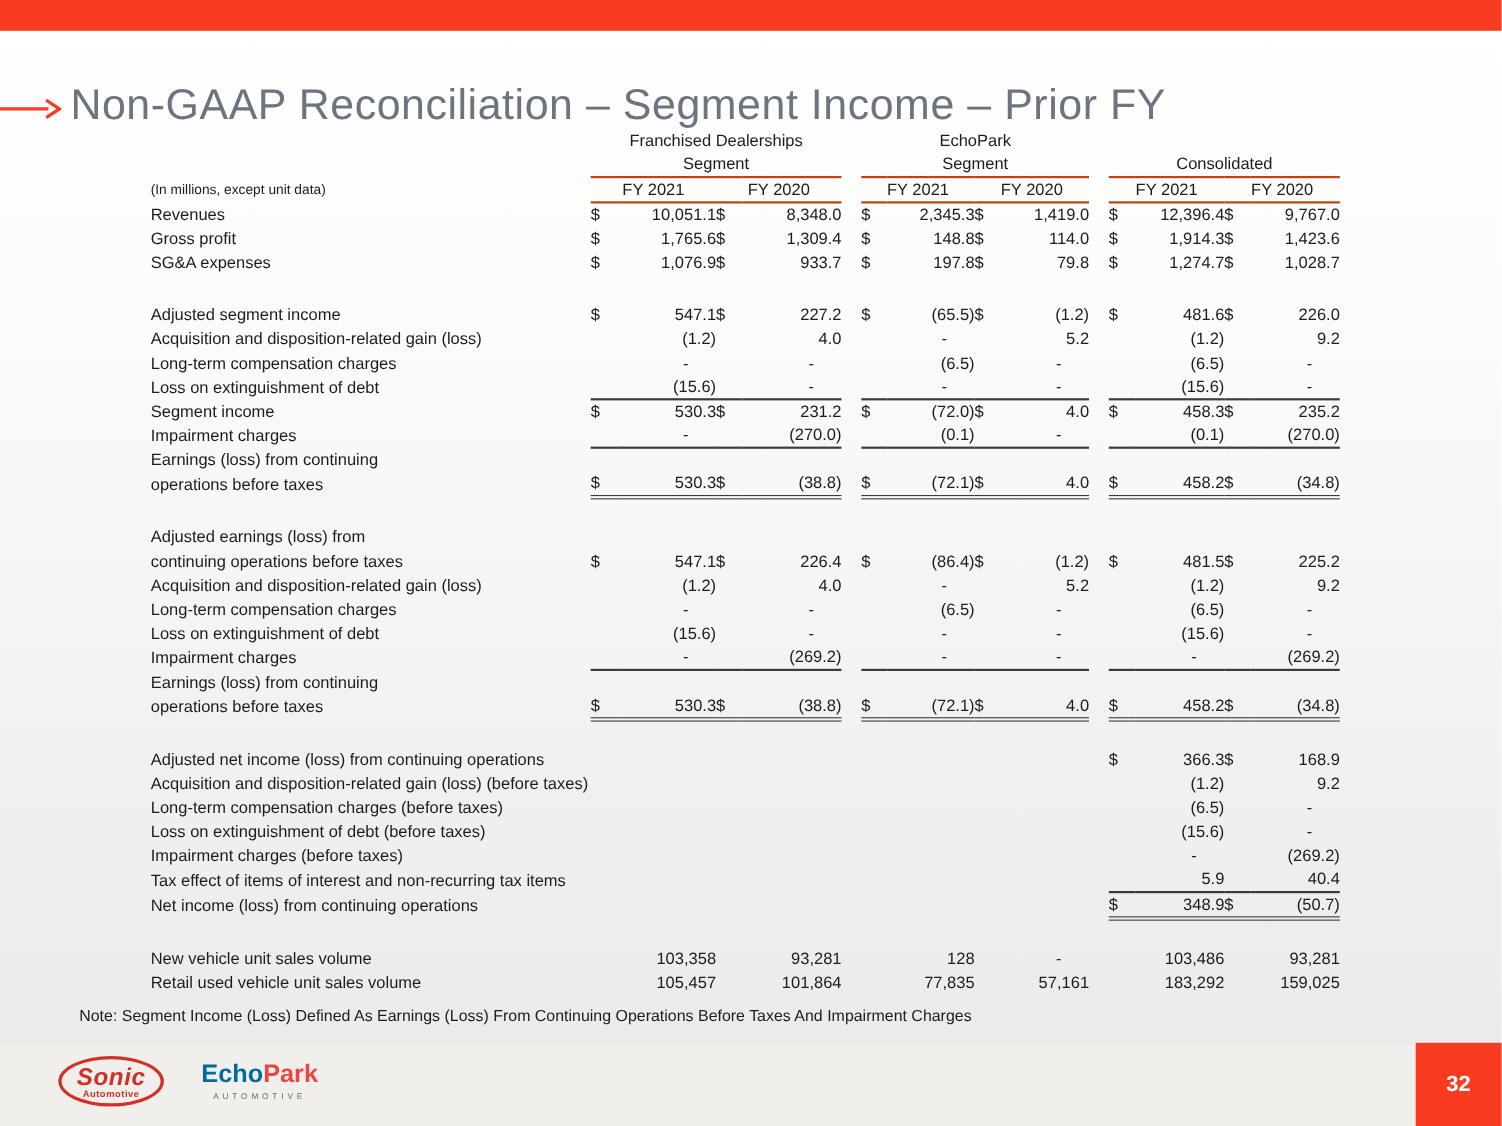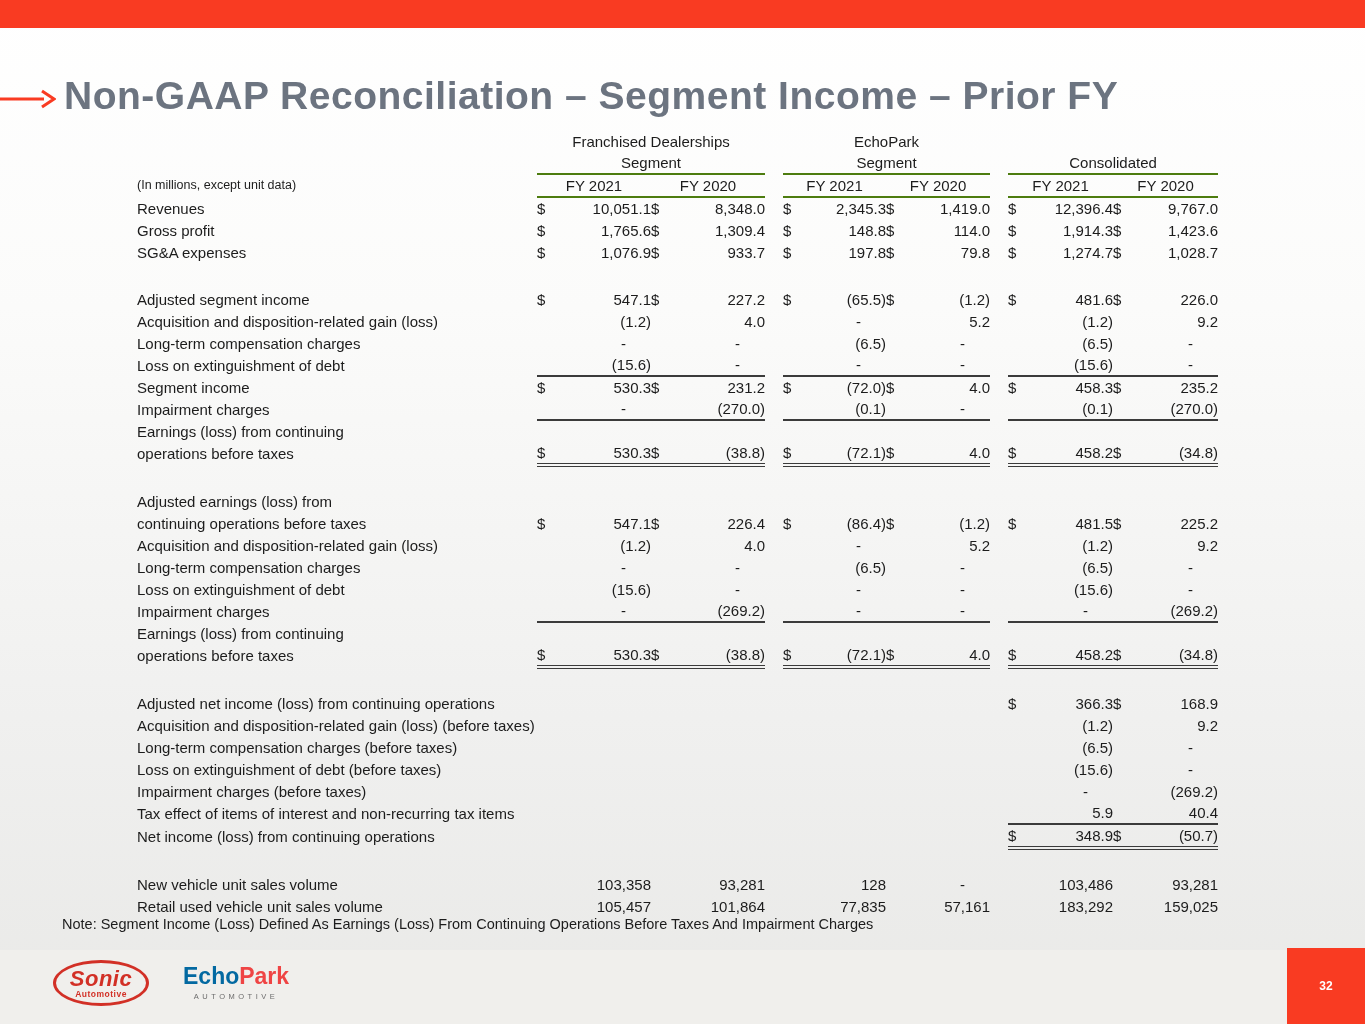--- a/index.html
+++ b/index.html
@@ -6,59 +6,59 @@
   html,body { margin:0; padding:0; }
   body {
     width:1365px; height:1024px; position:relative; overflow:hidden;
     font-family:"Liberation Sans", sans-serif; color:#1c1c1c;
     background:linear-gradient(180deg,#ffffff 0%,#fbfbfa 30%,#f0f0ef 70%,#e9e9e7 100%);
   }
   .topbar { position:absolute; top:0; left:0; width:1365px; height:28px; background:#F93B22; }
   .title-arrow { position:absolute; left:0; top:88px; }
   .slide-title {
     position:absolute; left:64px; top:74px; margin:0;
-    font-size:39px; font-weight:bold; color:#6C7480; letter-spacing:0.5px; white-space:nowrap;
+    font-size:39px; font-weight:normal; color:#6C7480; letter-spacing:0.5px; white-space:nowrap;
   }
   
-  table.fin { position:absolute; left:137px; top:130px; width:1081px;
+  table.fin { position:absolute; left:137px; top:117px; width:1081px;
     border-collapse:collapse; table-layout:fixed; font-size:15px; }
   table.fin td { padding:0; height:22px; line-height:21px; white-space:nowrap; }
   .gh { text-align:center; }
   .yh { text-align:center; }
-  .bl { border-bottom:2px solid #4d7c0f; }
+  .bl { border-bottom:2px solid #c2410c; }
   .units { font-size:12.5px; }
   .lbl { text-align:left; overflow:visible; }
   .ind0 { padding-left:2px; }
   .ind1 { padding-left:12px; }
   .ind2 { padding-left:16px;margin-top:47px; }
   .dcol { text-align:left; padding-left:4px; }
   .val  { text-align:right; padding-right:5px; }
   .val.paren { padding-right:0;text-align:right; }
   .val.dash  { padding-right:25px; }
   .u1 { border-bottom:2px solid #3b3b3b; }
   .u2 { border-bottom:4px double #3b3b3b; }
   tr.spacer td { height:25px; }
   
-  .note { position:absolute; left:62px; top:916px; font-size:14.5px; color:#1c1c1c; }
+  .note { position:absolute; left:72px; top:916px; font-size:14.5px; color:#1c1c1c; }
   .footer-band { position:absolute; left:0; top:950px; width:1365px; height:74px; background:#F0EFEC; }
   .sonic-logo { position:absolute; left:53px; top:960px; width:96px; height:46px; }
   .sonic-oval { position:absolute; left:0; top:0; width:96px; height:46px;
     border:3px solid #D23026; border-radius:50%; }
   .sonic-word { position:absolute; left:0; top:6px; width:96px; text-align:center;
     font-size:22px; font-weight:bold; font-style:italic; color:#D23026; letter-spacing:0.5px; }
   .sonic-sub { position:absolute; left:0; top:29px; width:96px; text-align:center;
     font-size:8.5px; font-weight:bold; color:#D23026; letter-spacing:0.5px; }
   .echopark-logo { position:absolute; left:183px; top:964px; text-align:center; }
   .ep-word { font-size:23px; font-weight:bold; line-height:24px; }
   .ep-green { color:#0369a1; }
   .ep-dark { color:#ef4444; }
   .ep-sub { font-size:7.5px; letter-spacing:3.5px; color:#6b6b6b; margin-top:4px; }
   .page-box { position:absolute; left:1287px; top:948px; width:78px; height:76px;
     background:#F93B22; display:flex; align-items:center; justify-content:center; }
-  .page-num { color:#ffffff; font-size:12px; font-weight:bold; }
+  .page-num { color:#ffffff; font-size:20px; font-weight:bold; }
 </style>
 </head>
 <body>
 
 <div class="topbar"></div>
 
 <svg class="title-arrow" width="56" height="22" viewBox="0 0 56 22">
   <line x1="0" y1="11" x2="44" y2="11" stroke="#F93B22" stroke-width="3"></line>
   <path d="M42 3 L54 11 L42 19" fill="none" stroke="#F93B22" stroke-width="3" stroke-linejoin="miter"></path>
 </svg>

